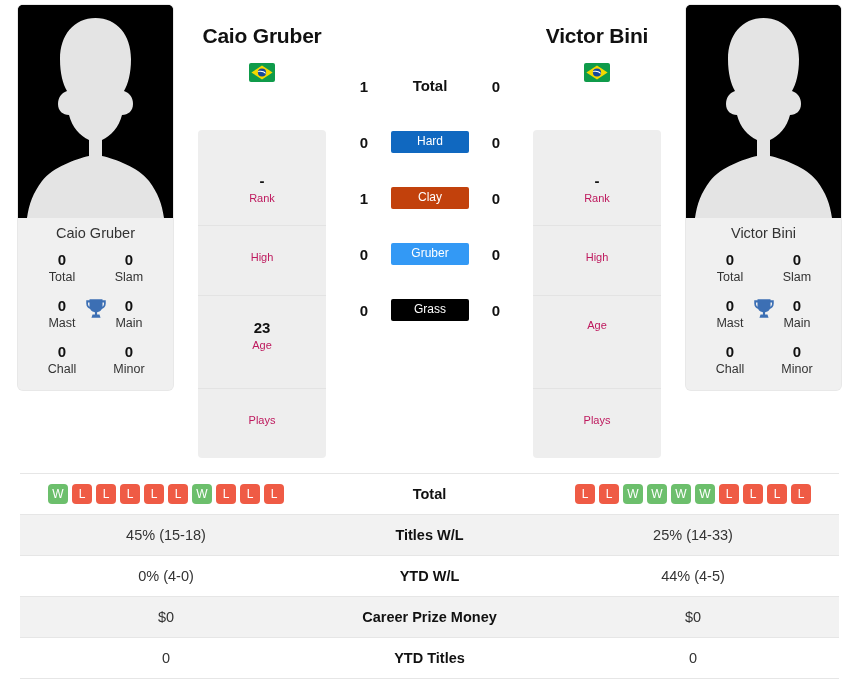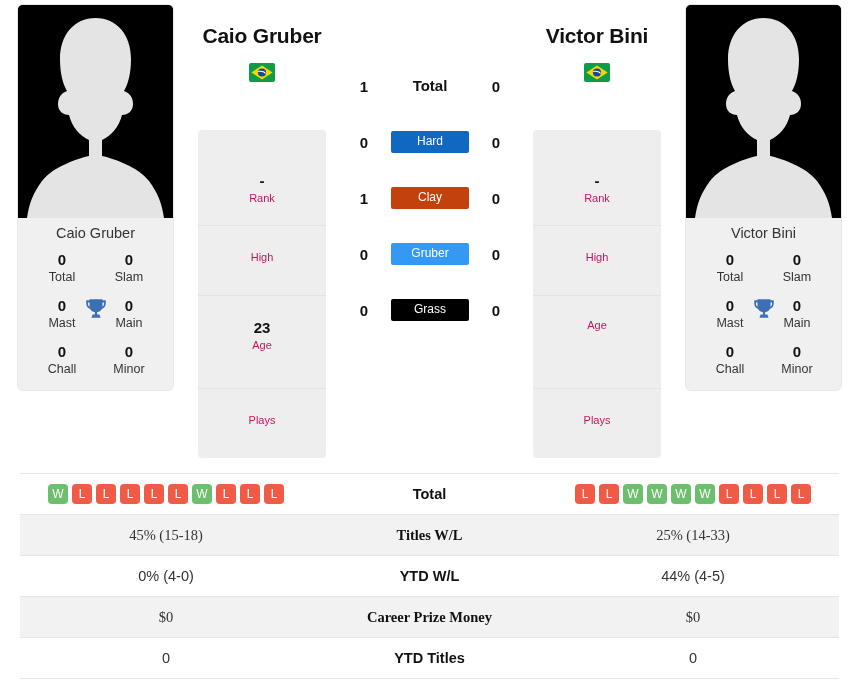--- a/index.html
+++ b/index.html
@@ -196,21 +196,21 @@
   
   .stats-table {
     position: absolute;
     left: 20px;
     top: 473px;
     width: 819px;
     border-collapse: collapse;
     table-layout: fixed;
   }
   .stats-table tr { height: 41px; }
-  .stats-table tr.shaded { background: #f2f2f2; font-family: Liberation Serif, serif; }
+  .stats-table tr.shaded { background: #f2f2f2; }
   .stats-table td {
     border-top: 1px solid #e6e6e6;
     border-bottom: 1px solid #e6e6e6;
     text-align: center;
     vertical-align: middle;
     font-size: 14.5px;
     color: #333333;
     padding: 0;
   }
   .stats-table td.mid {

